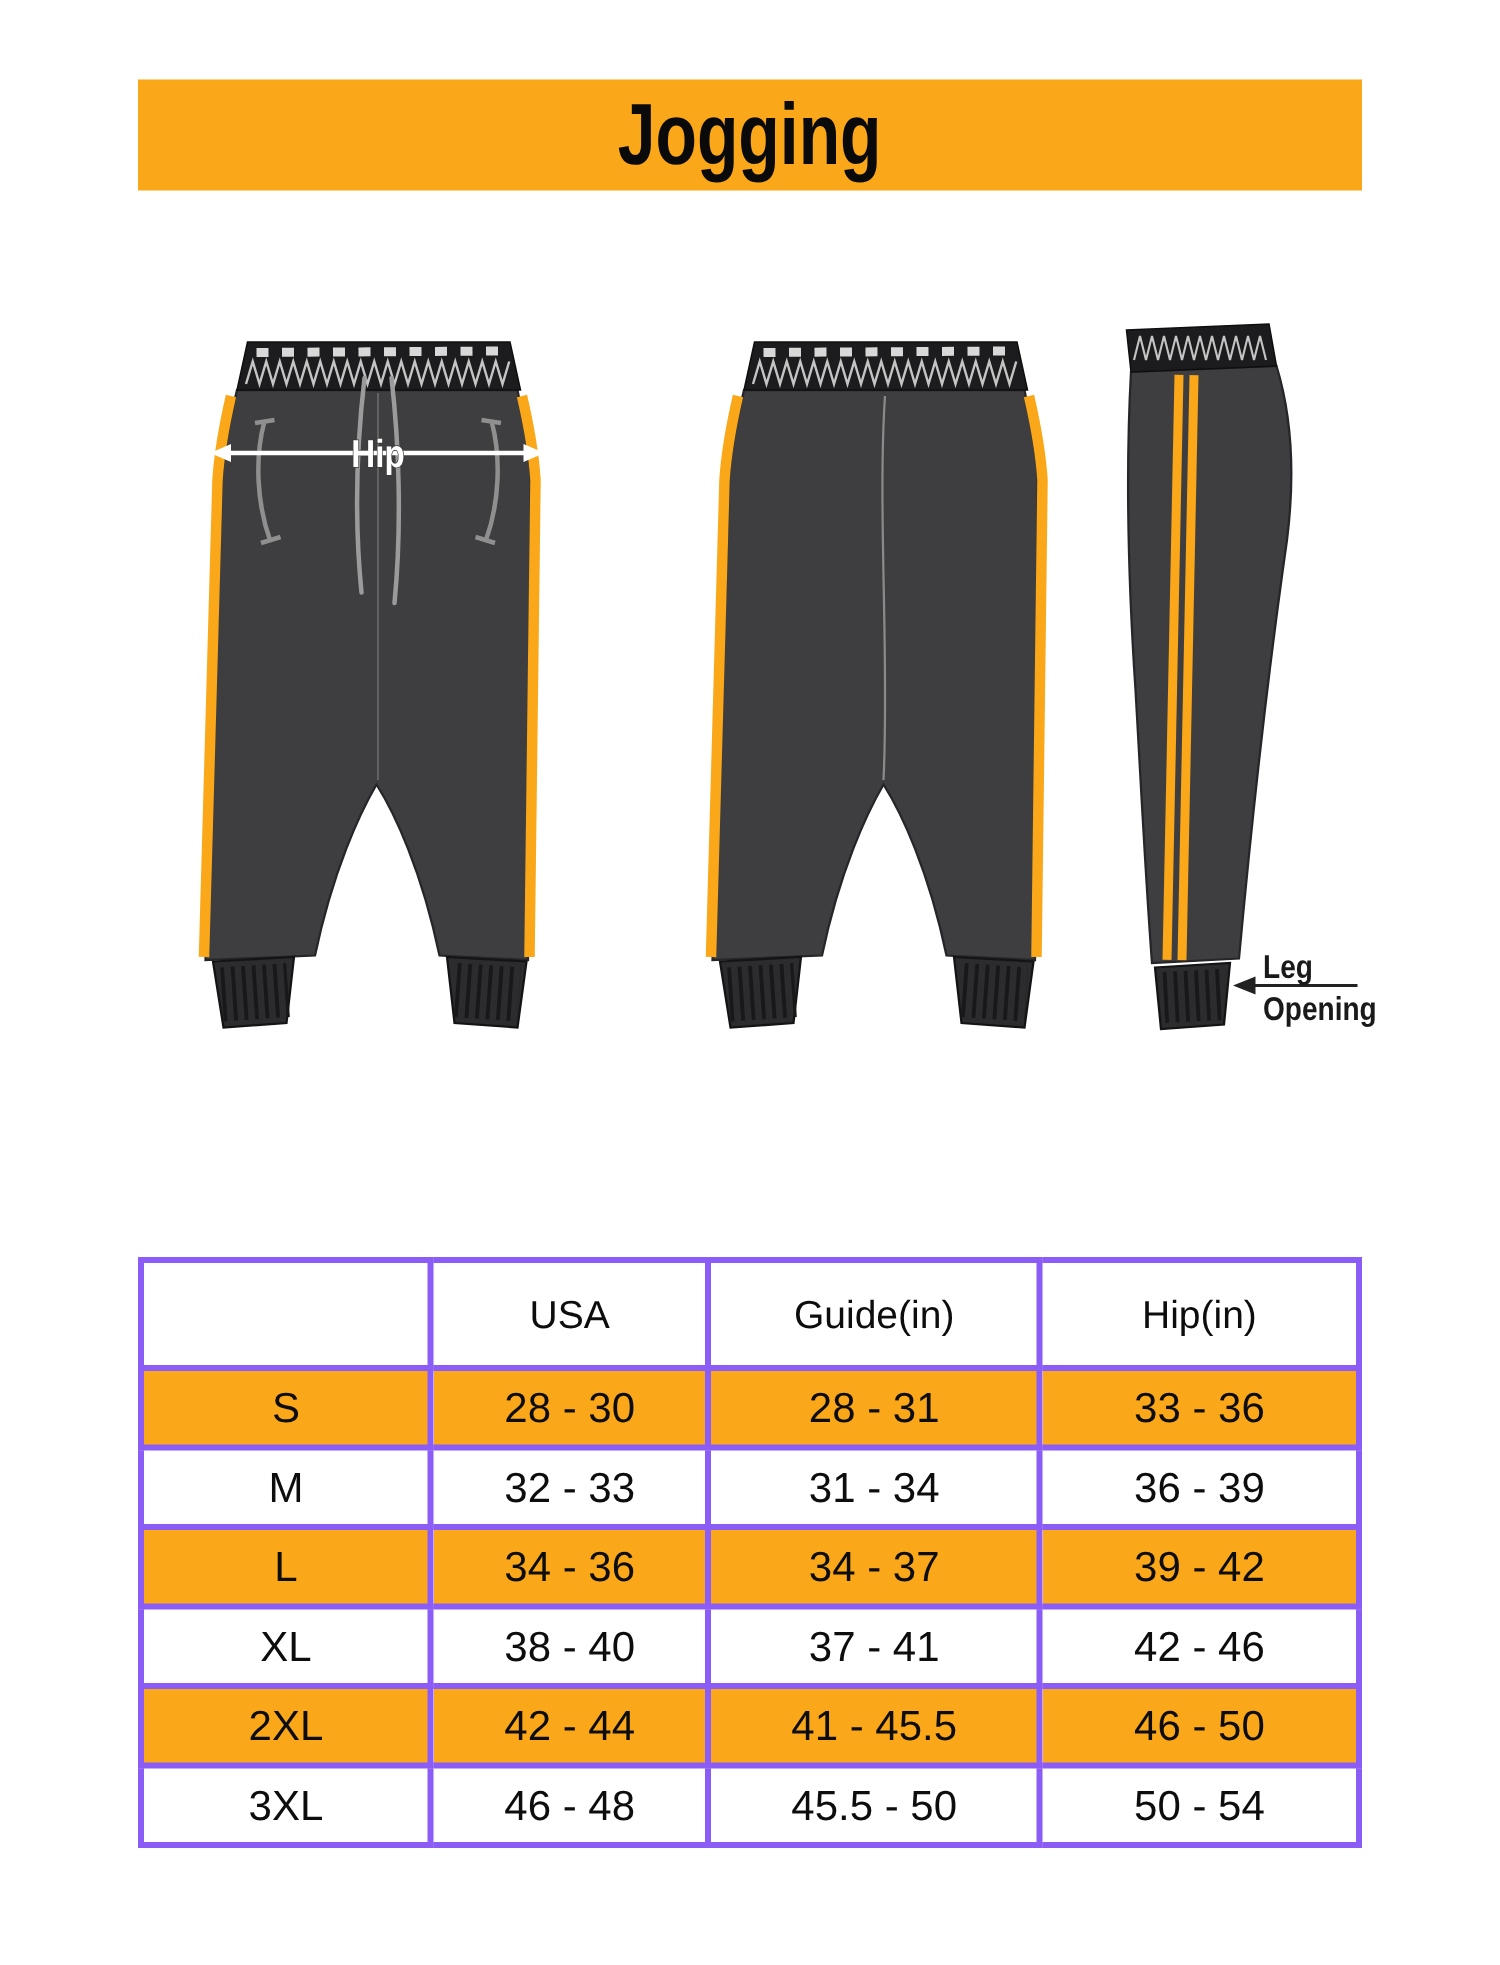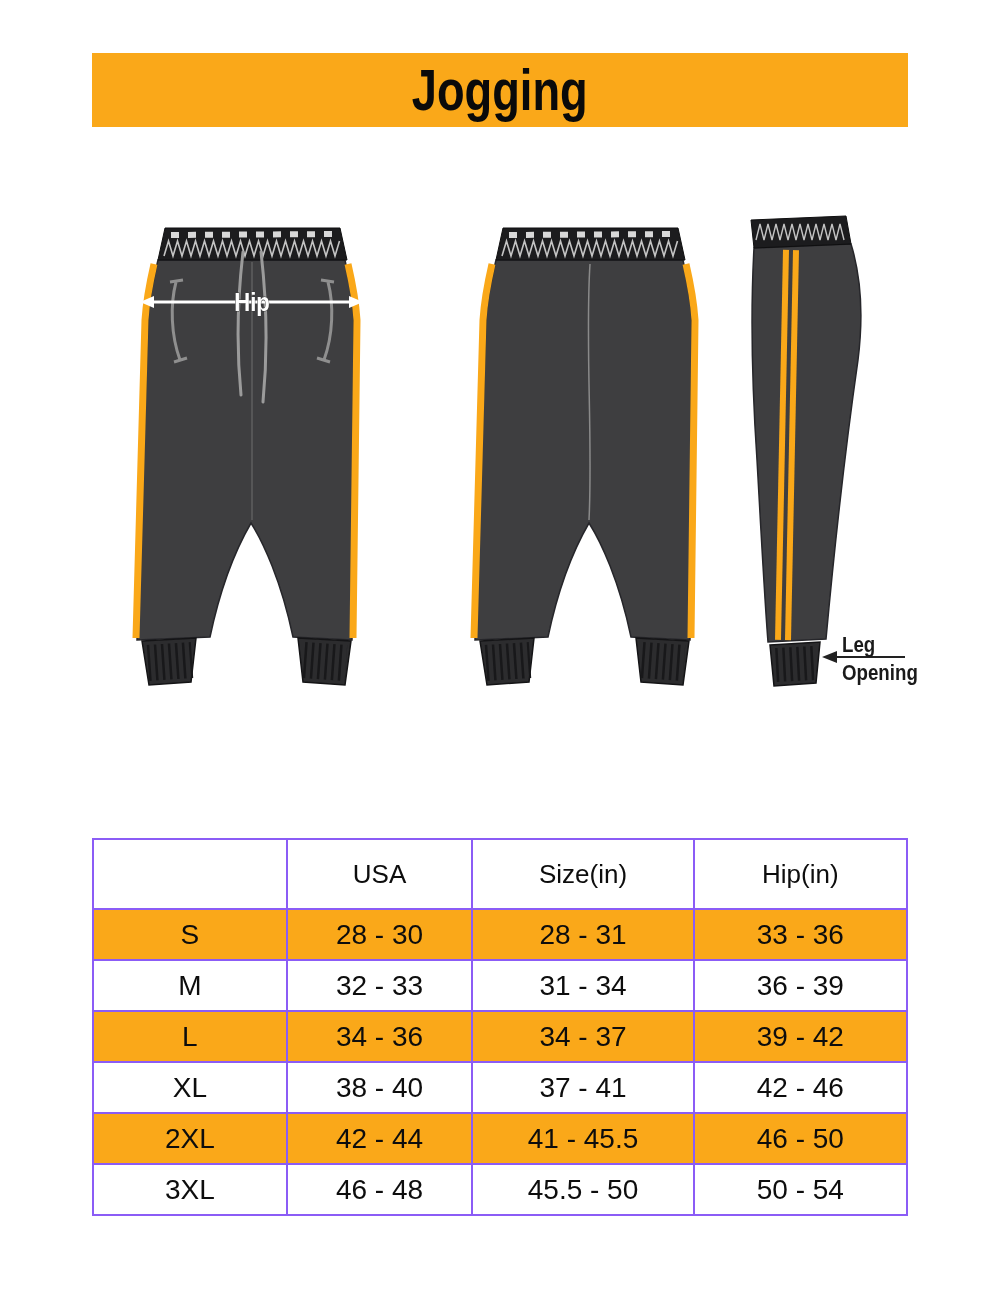--- a/index.html
+++ b/index.html
@@ -25,21 +25,21 @@
 
   #size-table-wrap{position:absolute;left:92px;top:838px;width:816px;}
   table.size-table{
     border-collapse:collapse;width:816px;table-layout:fixed;
   }
   table.size-table col.c0{width:23.8%;}
   table.size-table col.c1{width:22.8%;}
   table.size-table col.c2{width:27.2%;}
   table.size-table col.c3{width:26.2%;}
   table.size-table th,table.size-table td{
-    border:2px solid #8b5cf6;text-align:center;vertical-align:middle;
+    border:4px solid #8b5cf6;text-align:center;vertical-align:middle;
     font-weight:400;padding:0;overflow:hidden;white-space:nowrap;
   }
   table.size-table thead th{height:68px;font-size:26px;background:#ffffff;}
   table.size-table tbody td{height:49px;font-size:28px;}
   tr.row-orange td{background:#FAA819;}
   tr.row-white td{background:#ffffff;}
 </style>
 </head>
 <body>
 
@@ -126,21 +126,21 @@
       <colgroup>
           <col class="c0">
           <col class="c1">
           <col class="c2">
           <col class="c3">
         </colgroup>
       <thead>
         <tr>
           <th></th>
           <th>USA</th>
-          <th>Size(in)</th>
+          <th>Guide(in)</th>
           <th>Hip(in)</th>
         </tr>
       </thead>
       <tbody>
           <tr class="row-orange">
             <td>S</td>
             <td>28 - 30</td>
             <td>28 - 31</td>
             <td>33 - 36</td>
           </tr>

